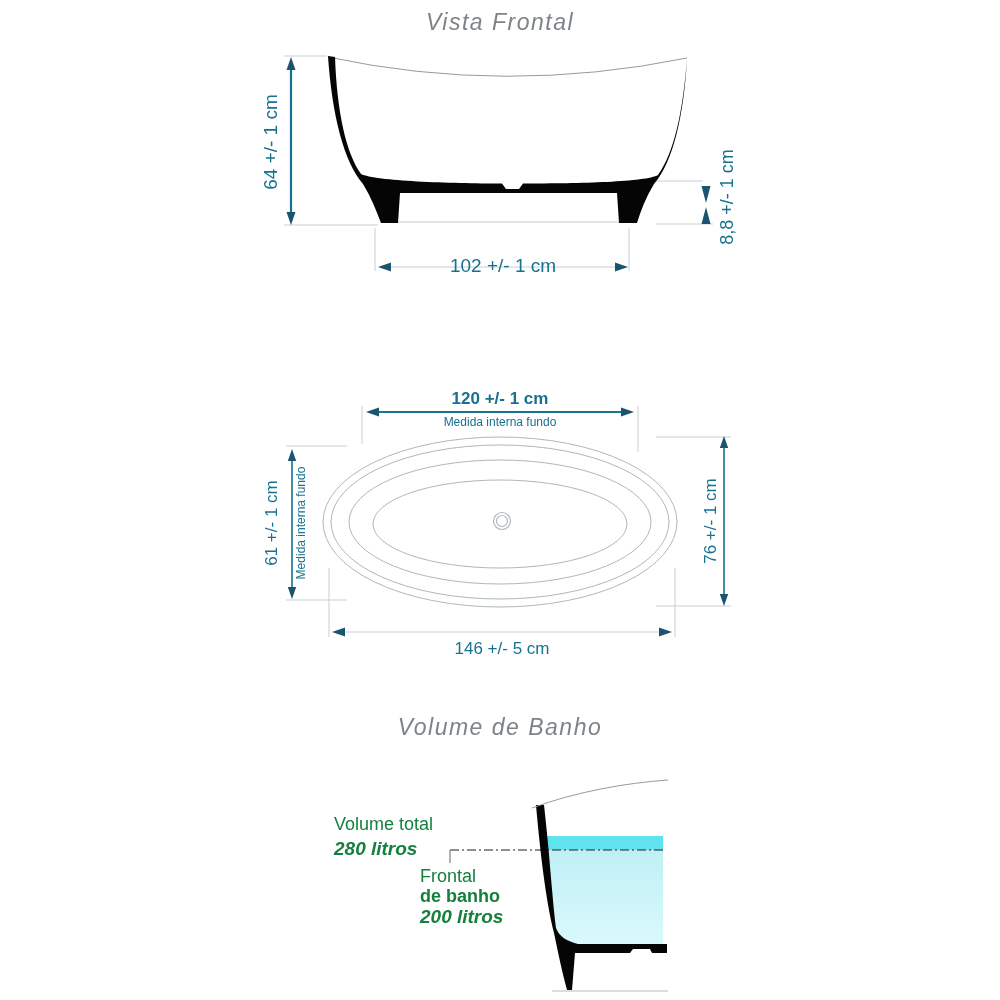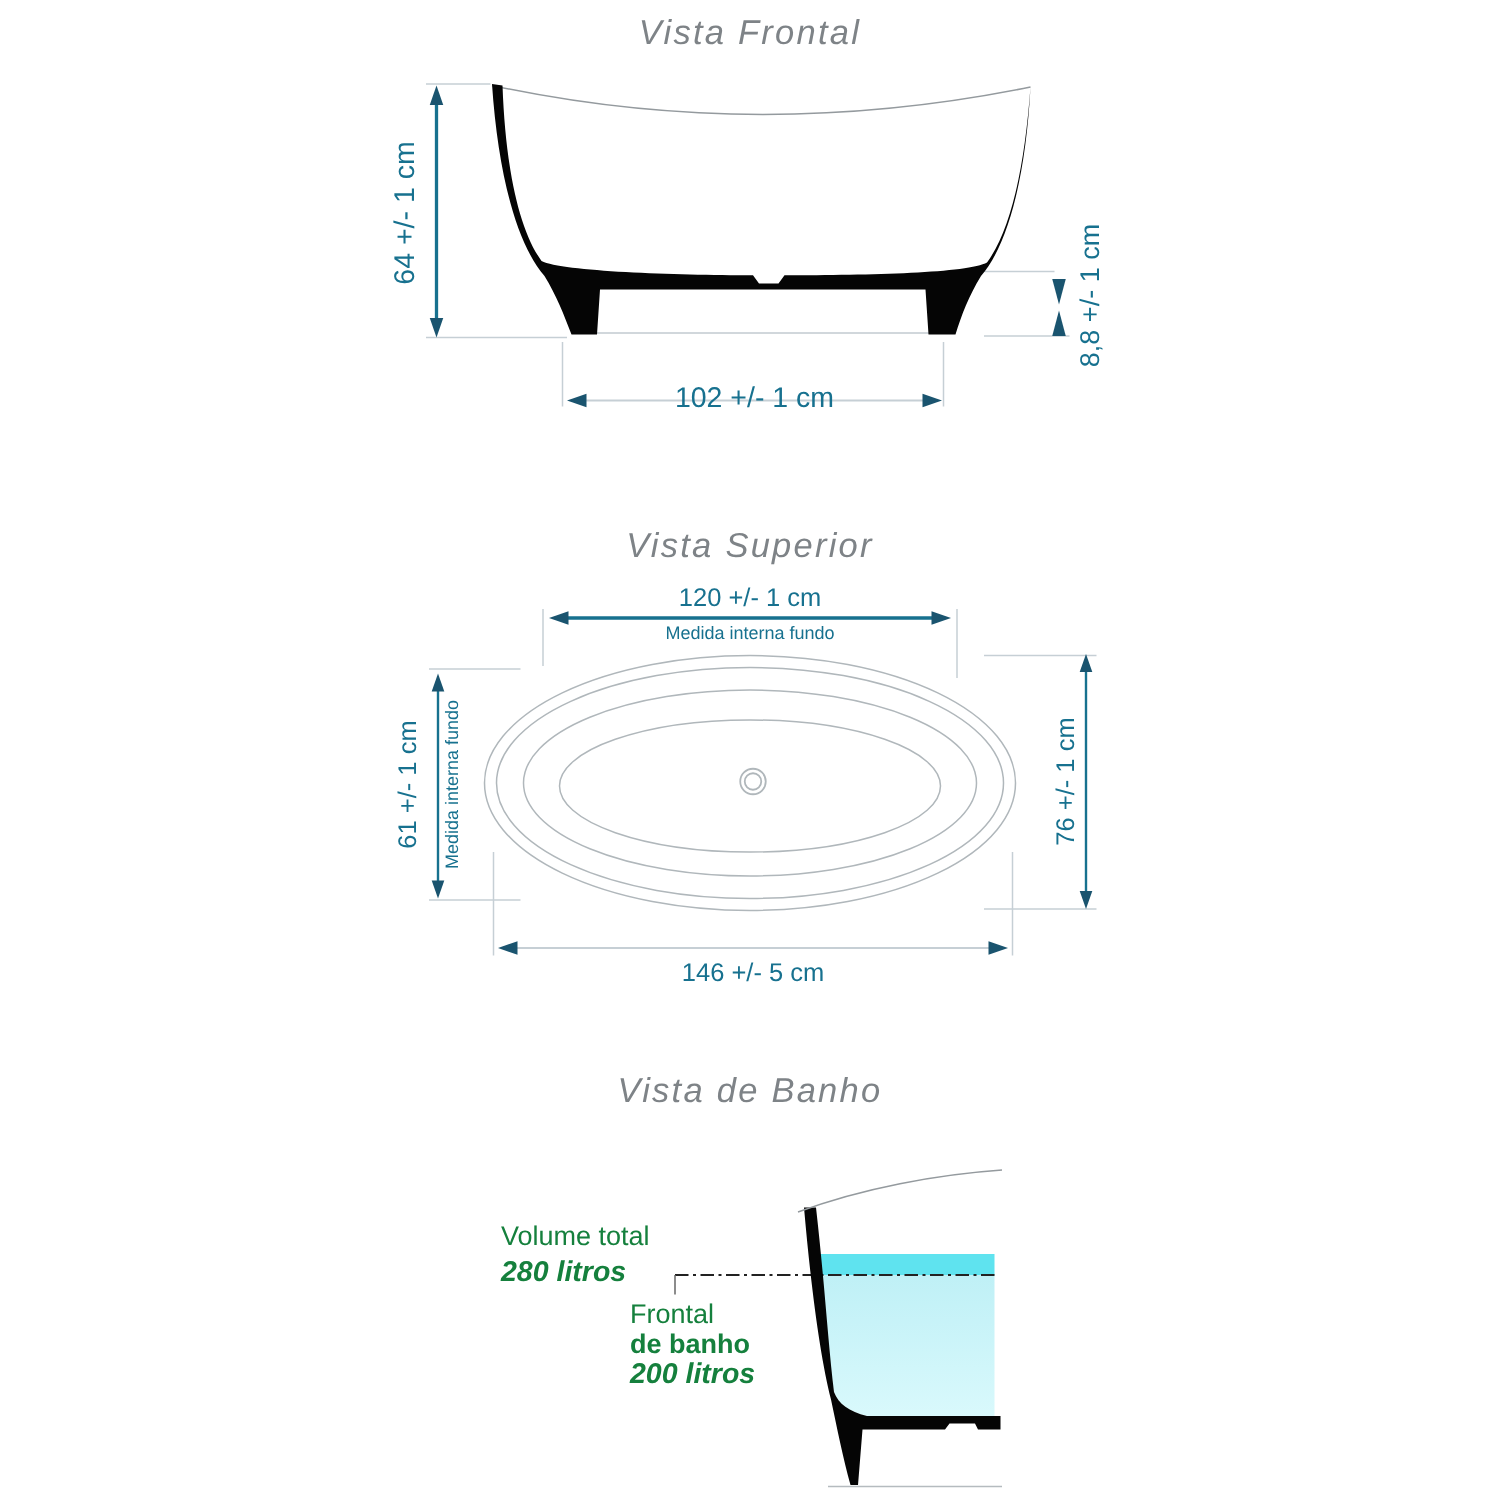--- a/index.html
+++ b/index.html
@@ -140,28 +140,27 @@
 
       <line x1="552" y1="991" x2="668" y2="991" stroke="#b5bbbf" stroke-width="1"></line>
     </g>
   </svg>
 
   <div class="lbl section-title" style="left:500px;top:22px;">Vista Frontal</div>
   <div class="lbl rot dim big" style="left:271px;top:142px;">64 +/- 1 cm</div>
   <div class="lbl dim big" style="left:503px;top:266px;">102 +/- 1 cm</div>
   <div class="lbl rot dim big" style="left:727px;top:197px;font-size:18px;">8,8 +/- 1 cm</div>
 
-  <div class="lbl section-title" style="left:500px;top:364px;">Vista Superior</div>
-  <div class="lbl dim" style="left:500px;top:399px;">120 +/- 1 cm</div>
+  <div class="lbl dim" style="left:500px;top:399px;font-weight:bold;">120 +/- 1 cm</div>
   <div class="lbl dim-note" style="left:500px;top:422px;">Medida interna fundo</div>
   <div class="lbl rot dim" style="left:272px;top:523px;">61 +/- 1 cm</div>
   <div class="lbl rot dim-note" style="left:301px;top:523px;">Medida interna fundo</div>
   <div class="lbl rot dim" style="left:711px;top:521px;">76 +/- 1 cm</div>
   <div class="lbl dim" style="left:502px;top:649px;">146 +/- 5 cm</div>
 
-  <div class="lbl section-title" style="left:500px;top:727px;">Vista de Banho</div>
+  <div class="lbl section-title" style="left:500px;top:727px;">Volume de Banho</div>
   <div class="vol-label" style="left:334px;top:814px;">Volume total</div>
   <div class="vol-label bold" style="left:334px;top:838px;">280 litros</div>
   <div class="vol-label" style="left:420px;top:866px;">Frontal</div>
   <div class="vol-label" style="left:420px;top:886px;font-weight:bold;">de banho</div>
   <div class="vol-label bold" style="left:420px;top:906px;text-align:center;">200 litros</div>
 
 </div>
 
 </body></html>

